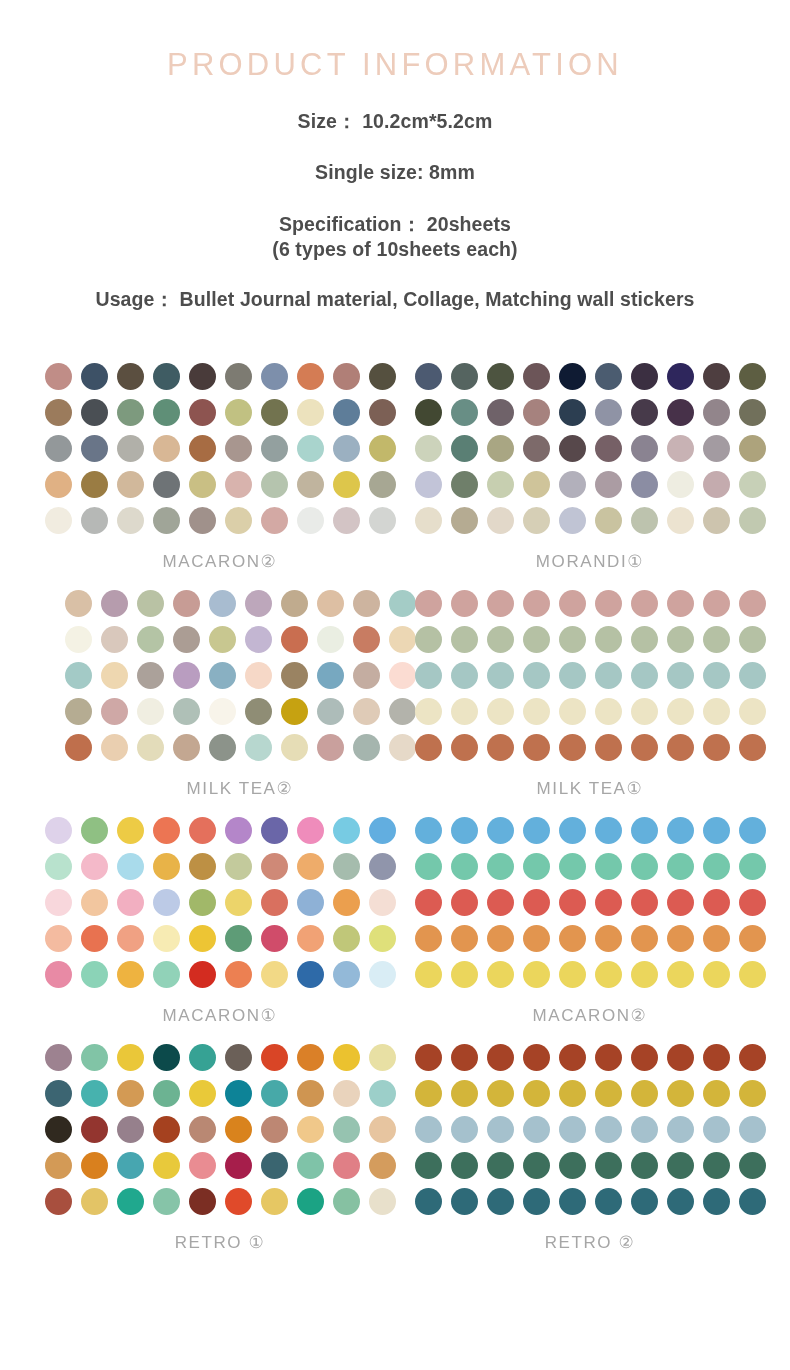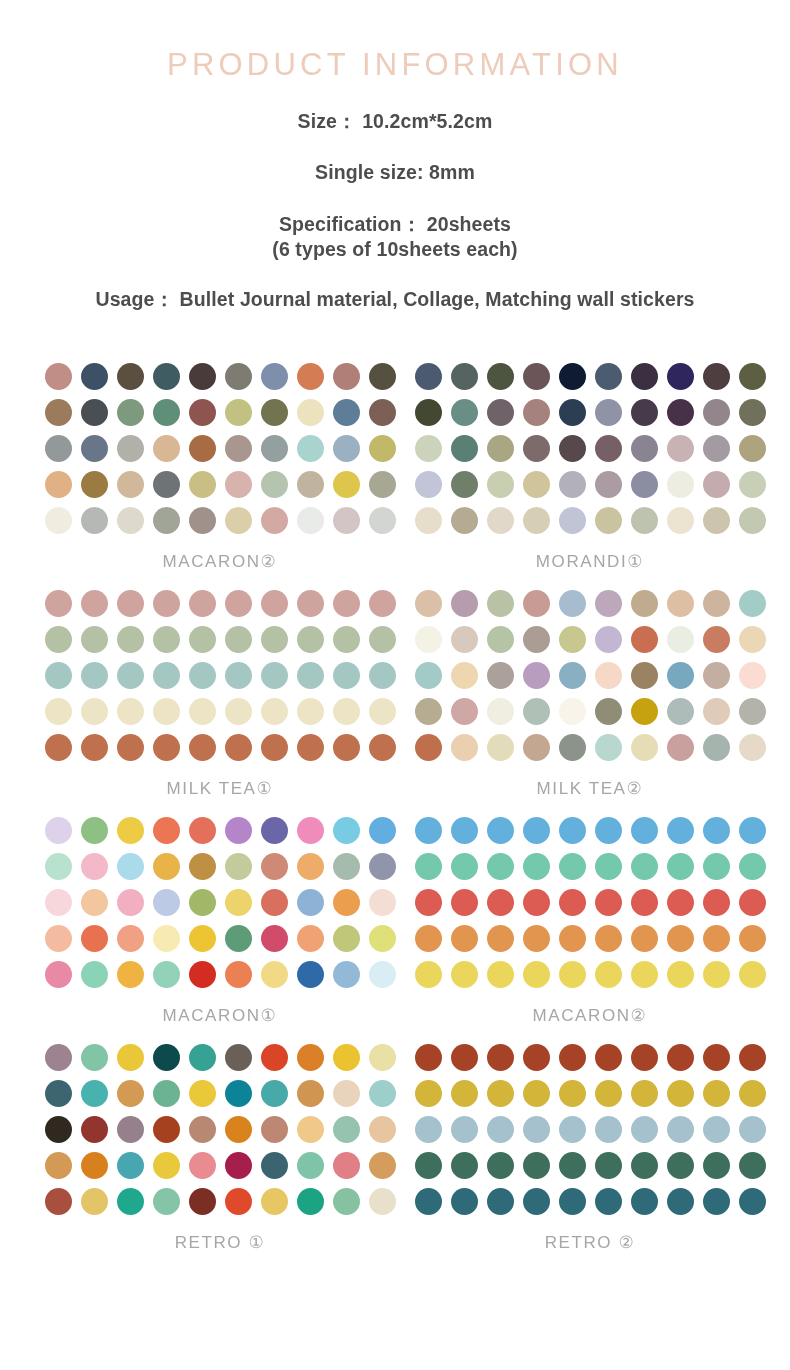--- a/index.html
+++ b/index.html
@@ -221,75 +221,20 @@
             <div class="dot" style="background: rgb(201, 195, 160);"></div>
             <div class="dot" style="background: rgb(189, 195, 174);"></div>
             <div class="dot" style="background: rgb(236, 227, 208);"></div>
             <div class="dot" style="background: rgb(205, 196, 174);"></div>
             <div class="dot" style="background: rgb(193, 201, 176);"></div>
           </div>
           <div class="caption">MORANDI①</div>
         </div>
       </div>
       <div class="swatch-row">
-        <div class="panel panel-block">
-          <div class="grid" style="grid-template-columns: repeat(10, 27px);">
-            <div class="dot" style="background: rgb(207, 163, 158);"></div>
-            <div class="dot" style="background: rgb(207, 163, 158);"></div>
-            <div class="dot" style="background: rgb(207, 163, 158);"></div>
-            <div class="dot" style="background: rgb(207, 163, 158);"></div>
-            <div class="dot" style="background: rgb(207, 163, 158);"></div>
-            <div class="dot" style="background: rgb(207, 163, 158);"></div>
-            <div class="dot" style="background: rgb(207, 163, 158);"></div>
-            <div class="dot" style="background: rgb(207, 163, 158);"></div>
-            <div class="dot" style="background: rgb(207, 163, 158);"></div>
-            <div class="dot" style="background: rgb(207, 163, 158);"></div>
-            <div class="dot" style="background: rgb(181, 193, 164);"></div>
-            <div class="dot" style="background: rgb(181, 193, 164);"></div>
-            <div class="dot" style="background: rgb(181, 193, 164);"></div>
-            <div class="dot" style="background: rgb(181, 193, 164);"></div>
-            <div class="dot" style="background: rgb(181, 193, 164);"></div>
-            <div class="dot" style="background: rgb(181, 193, 164);"></div>
-            <div class="dot" style="background: rgb(181, 193, 164);"></div>
-            <div class="dot" style="background: rgb(181, 193, 164);"></div>
-            <div class="dot" style="background: rgb(181, 193, 164);"></div>
-            <div class="dot" style="background: rgb(181, 193, 164);"></div>
-            <div class="dot" style="background: rgb(165, 199, 196);"></div>
-            <div class="dot" style="background: rgb(165, 199, 196);"></div>
-            <div class="dot" style="background: rgb(165, 199, 196);"></div>
-            <div class="dot" style="background: rgb(165, 199, 196);"></div>
-            <div class="dot" style="background: rgb(165, 199, 196);"></div>
-            <div class="dot" style="background: rgb(165, 199, 196);"></div>
-            <div class="dot" style="background: rgb(165, 199, 196);"></div>
-            <div class="dot" style="background: rgb(165, 199, 196);"></div>
-            <div class="dot" style="background: rgb(165, 199, 196);"></div>
-            <div class="dot" style="background: rgb(165, 199, 196);"></div>
-            <div class="dot" style="background: rgb(236, 228, 196);"></div>
-            <div class="dot" style="background: rgb(236, 228, 196);"></div>
-            <div class="dot" style="background: rgb(236, 228, 196);"></div>
-            <div class="dot" style="background: rgb(236, 228, 196);"></div>
-            <div class="dot" style="background: rgb(236, 228, 196);"></div>
-            <div class="dot" style="background: rgb(236, 228, 196);"></div>
-            <div class="dot" style="background: rgb(236, 228, 196);"></div>
-            <div class="dot" style="background: rgb(236, 228, 196);"></div>
-            <div class="dot" style="background: rgb(236, 228, 196);"></div>
-            <div class="dot" style="background: rgb(236, 228, 196);"></div>
-            <div class="dot" style="background: rgb(191, 113, 78);"></div>
-            <div class="dot" style="background: rgb(191, 113, 78);"></div>
-            <div class="dot" style="background: rgb(191, 113, 78);"></div>
-            <div class="dot" style="background: rgb(191, 113, 78);"></div>
-            <div class="dot" style="background: rgb(191, 113, 78);"></div>
-            <div class="dot" style="background: rgb(191, 113, 78);"></div>
-            <div class="dot" style="background: rgb(191, 113, 78);"></div>
-            <div class="dot" style="background: rgb(191, 113, 78);"></div>
-            <div class="dot" style="background: rgb(191, 113, 78);"></div>
-            <div class="dot" style="background: rgb(191, 113, 78);"></div>
-          </div>
-          <div class="caption">MILK TEA①</div>
-        </div>
         <div class="panel panel-block right">
           <div class="grid" style="grid-template-columns: repeat(10, 27px);">
             <div class="dot" style="background: rgb(217, 192, 166);"></div>
             <div class="dot" style="background: rgb(182, 156, 173);"></div>
             <div class="dot" style="background: rgb(185, 194, 164);"></div>
             <div class="dot" style="background: rgb(199, 156, 149);"></div>
             <div class="dot" style="background: rgb(168, 188, 208);"></div>
             <div class="dot" style="background: rgb(189, 167, 187);"></div>
             <div class="dot" style="background: rgb(192, 171, 142);"></div>
             <div class="dot" style="background: rgb(221, 191, 163);"></div>
@@ -331,20 +276,75 @@
             <div class="dot" style="background: rgb(195, 167, 145);"></div>
             <div class="dot" style="background: rgb(140, 147, 138);"></div>
             <div class="dot" style="background: rgb(183, 215, 207);"></div>
             <div class="dot" style="background: rgb(230, 221, 182);"></div>
             <div class="dot" style="background: rgb(201, 160, 157);"></div>
             <div class="dot" style="background: rgb(165, 181, 174);"></div>
             <div class="dot" style="background: rgb(230, 217, 200);"></div>
           </div>
           <div class="caption">MILK TEA②</div>
         </div>
+        <div class="panel panel-block">
+          <div class="grid" style="grid-template-columns: repeat(10, 27px);">
+            <div class="dot" style="background: rgb(207, 163, 158);"></div>
+            <div class="dot" style="background: rgb(207, 163, 158);"></div>
+            <div class="dot" style="background: rgb(207, 163, 158);"></div>
+            <div class="dot" style="background: rgb(207, 163, 158);"></div>
+            <div class="dot" style="background: rgb(207, 163, 158);"></div>
+            <div class="dot" style="background: rgb(207, 163, 158);"></div>
+            <div class="dot" style="background: rgb(207, 163, 158);"></div>
+            <div class="dot" style="background: rgb(207, 163, 158);"></div>
+            <div class="dot" style="background: rgb(207, 163, 158);"></div>
+            <div class="dot" style="background: rgb(207, 163, 158);"></div>
+            <div class="dot" style="background: rgb(181, 193, 164);"></div>
+            <div class="dot" style="background: rgb(181, 193, 164);"></div>
+            <div class="dot" style="background: rgb(181, 193, 164);"></div>
+            <div class="dot" style="background: rgb(181, 193, 164);"></div>
+            <div class="dot" style="background: rgb(181, 193, 164);"></div>
+            <div class="dot" style="background: rgb(181, 193, 164);"></div>
+            <div class="dot" style="background: rgb(181, 193, 164);"></div>
+            <div class="dot" style="background: rgb(181, 193, 164);"></div>
+            <div class="dot" style="background: rgb(181, 193, 164);"></div>
+            <div class="dot" style="background: rgb(181, 193, 164);"></div>
+            <div class="dot" style="background: rgb(165, 199, 196);"></div>
+            <div class="dot" style="background: rgb(165, 199, 196);"></div>
+            <div class="dot" style="background: rgb(165, 199, 196);"></div>
+            <div class="dot" style="background: rgb(165, 199, 196);"></div>
+            <div class="dot" style="background: rgb(165, 199, 196);"></div>
+            <div class="dot" style="background: rgb(165, 199, 196);"></div>
+            <div class="dot" style="background: rgb(165, 199, 196);"></div>
+            <div class="dot" style="background: rgb(165, 199, 196);"></div>
+            <div class="dot" style="background: rgb(165, 199, 196);"></div>
+            <div class="dot" style="background: rgb(165, 199, 196);"></div>
+            <div class="dot" style="background: rgb(236, 228, 196);"></div>
+            <div class="dot" style="background: rgb(236, 228, 196);"></div>
+            <div class="dot" style="background: rgb(236, 228, 196);"></div>
+            <div class="dot" style="background: rgb(236, 228, 196);"></div>
+            <div class="dot" style="background: rgb(236, 228, 196);"></div>
+            <div class="dot" style="background: rgb(236, 228, 196);"></div>
+            <div class="dot" style="background: rgb(236, 228, 196);"></div>
+            <div class="dot" style="background: rgb(236, 228, 196);"></div>
+            <div class="dot" style="background: rgb(236, 228, 196);"></div>
+            <div class="dot" style="background: rgb(236, 228, 196);"></div>
+            <div class="dot" style="background: rgb(191, 113, 78);"></div>
+            <div class="dot" style="background: rgb(191, 113, 78);"></div>
+            <div class="dot" style="background: rgb(191, 113, 78);"></div>
+            <div class="dot" style="background: rgb(191, 113, 78);"></div>
+            <div class="dot" style="background: rgb(191, 113, 78);"></div>
+            <div class="dot" style="background: rgb(191, 113, 78);"></div>
+            <div class="dot" style="background: rgb(191, 113, 78);"></div>
+            <div class="dot" style="background: rgb(191, 113, 78);"></div>
+            <div class="dot" style="background: rgb(191, 113, 78);"></div>
+            <div class="dot" style="background: rgb(191, 113, 78);"></div>
+          </div>
+          <div class="caption">MILK TEA①</div>
+        </div>
       </div>
       <div class="swatch-row">
         <div class="panel panel-block">
           <div class="grid" style="grid-template-columns: repeat(10, 27px);">
             <div class="dot" style="background: rgb(222, 210, 234);"></div>
             <div class="dot" style="background: rgb(143, 192, 131);"></div>
             <div class="dot" style="background: rgb(237, 203, 69);"></div>
             <div class="dot" style="background: rgb(236, 117, 83);"></div>
             <div class="dot" style="background: rgb(228, 112, 92);"></div>
             <div class="dot" style="background: rgb(180, 134, 201);"></div>

